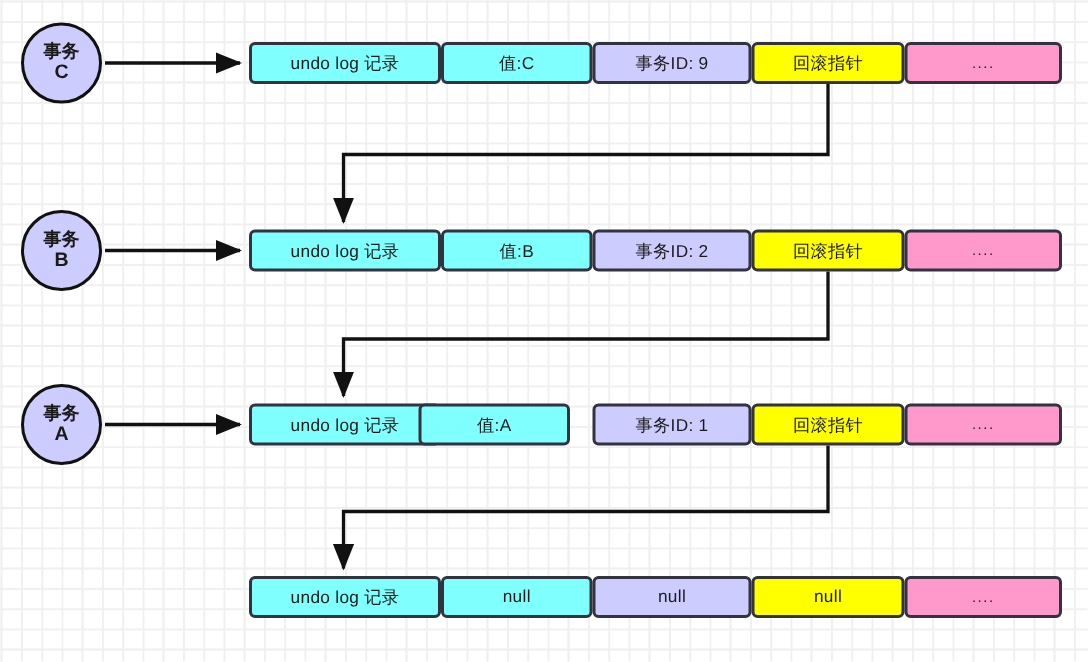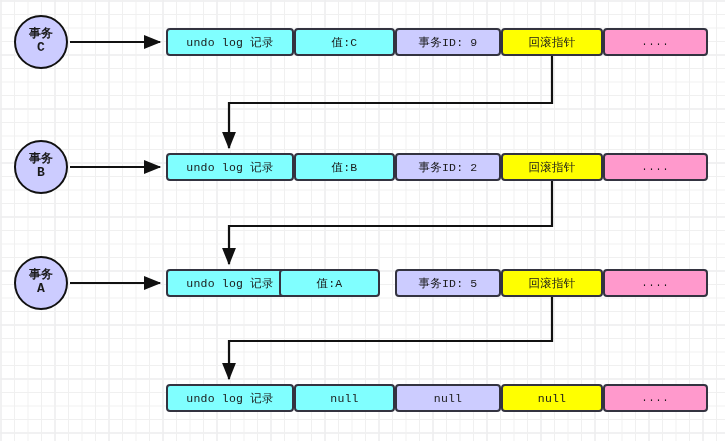--- a/index.html
+++ b/index.html
@@ -22,21 +22,20 @@
       linear-gradient(to right, #f0f0f0 1px, transparent 1px),
       linear-gradient(to bottom, #f0f0f0 1px, transparent 1px),
       linear-gradient(to right, #e3e3e8 1px, transparent 1px),
       linear-gradient(to bottom, #e3e3e8 1px, transparent 1px);
     background-size:
       13.5px 13.5px,
       13.5px 13.5px,
       54px 54px,
       54px 54px;
     background-position: 0.5px 0.5px, 0.5px 0.5px, 0.5px 0.5px, 0.5px 0.5px;
-    font-family: Liberation Mono, monospace;
   }
   #svg-layer {
     position: absolute;
     left: 0;
     top: 0;
     width: 725px;
     height: 441px;
     pointer-events: none;
   }
   .node-circle {
@@ -144,21 +143,21 @@
     <div class="cell c-cyan" style="left:166px; width:128px;">undo log 记录</div>
     <div class="cell c-cyan" style="left:294px; width:101px;">值:B</div>
     <div class="cell c-purple" style="left:395px; width:106px;text-align:right;">事务ID: 2</div>
     <div class="cell c-yellow" style="left:501px; width:102px;">回滚指针</div>
     <div class="cell c-pink dots" style="left:603px; width:105px;">....</div>
   </div>
 
   <div class="record-row" style="left:0; top:269px;">
     <div class="cell c-cyan" style="left:166px; width:128px;">undo log 记录</div>
     <div class="cell c-cyan" style="left:279px; width:101px;">值:A</div>
-    <div class="cell c-purple" style="left:395px; width:106px;">事务ID: 5</div>
+    <div class="cell c-purple" style="left:395px; width:106px;">事务ID: 1</div>
     <div class="cell c-yellow" style="left:501px; width:102px;">回滚指针</div>
     <div class="cell c-pink dots" style="left:603px; width:105px;">....</div>
   </div>
 
   <div class="record-row" style="left:0; top:384px;">
     <div class="cell c-cyan" style="left:166px; width:128px;">undo log 记录</div>
     <div class="cell c-cyan" style="left:294px; width:101px;">null</div>
     <div class="cell c-purple" style="left:395px; width:106px;">null</div>
     <div class="cell c-yellow" style="left:501px; width:102px;">null</div>
     <div class="cell c-pink dots" style="left:603px; width:105px;">....</div>

